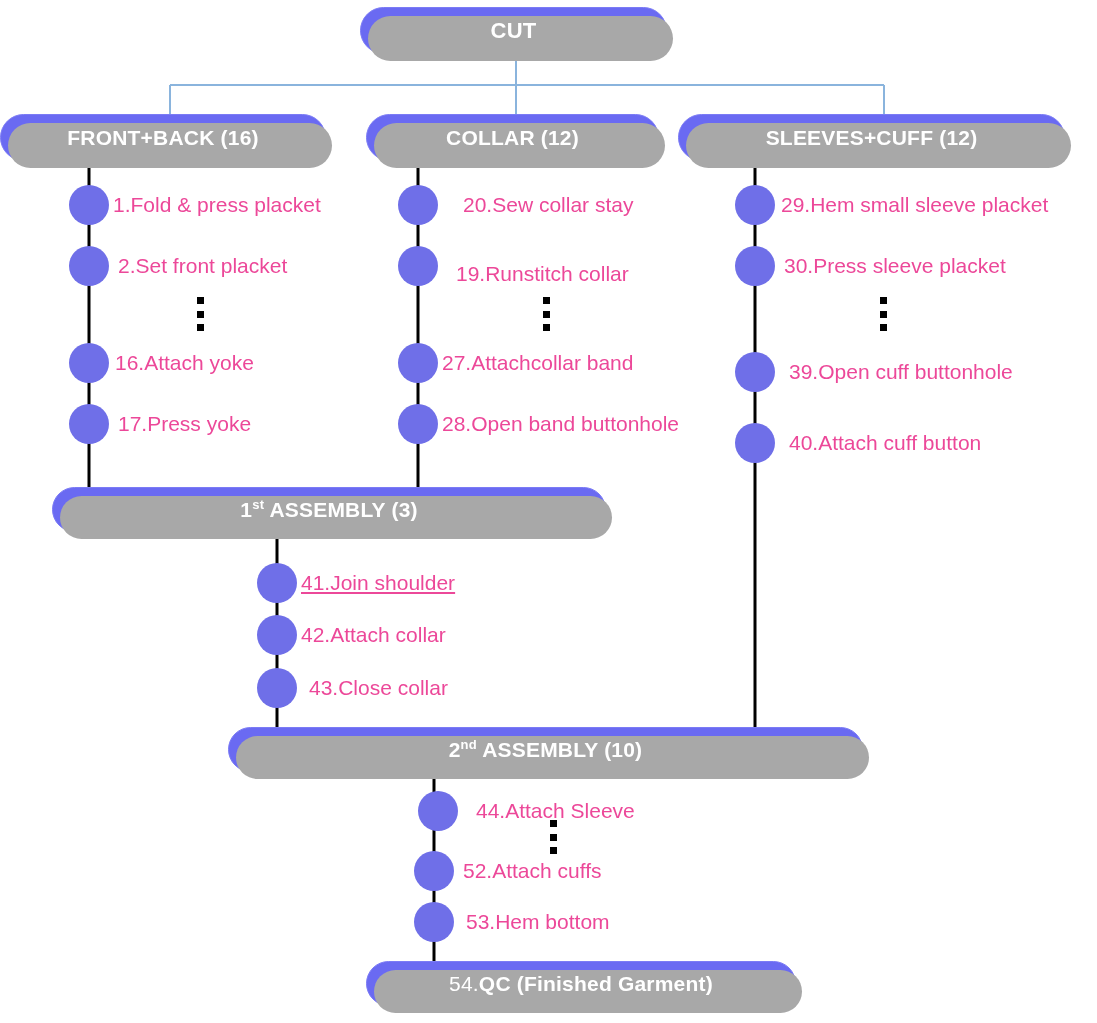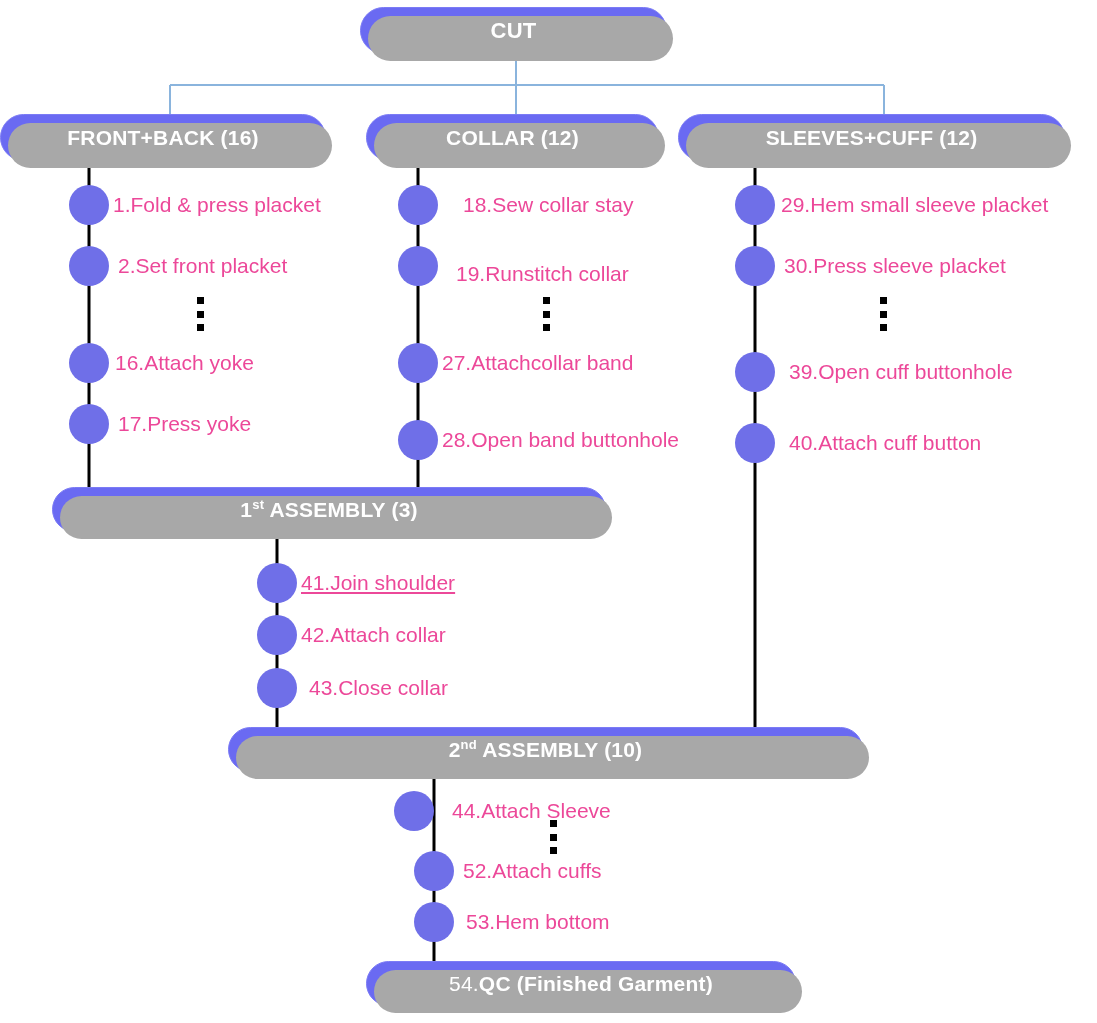--- a/index.html
+++ b/index.html
@@ -165,36 +165,36 @@
     <span class="dot"></span>
     <span class="step-label" style="margin-left:6px;">16.Attach yoke</span>
   </div>
   <div class="step" style="left:69px; top:404px;">
     <span class="dot"></span>
     <span class="step-label" style="margin-left:9px;">17.Press yoke</span>
   </div>
 
   <div class="step" style="left:398px; top:185px;">
     <span class="dot"></span>
-    <span class="step-label" style="margin-left:25px;">18.Sew collar stay</span>
+    <span class="step-label" style="margin-left:25px;">20.Sew collar stay</span>
   </div>
   <div class="step" style="left:398px; top:246px;">
     <span class="dot"></span>
     <span class="step-label" style="margin-left:18px;margin-top:16px;">19.Runstitch collar</span>
   </div>
   <div class="vdots" style="left:542px; top:297px;">
     <i></i>
       <i></i>
       <i></i>
   </div>
   <div class="step" style="left:398px; top:343px;">
     <span class="dot"></span>
     <span class="step-label" style="margin-left:4px;">27.Attachcollar band</span>
   </div>
-  <div class="step" style="left:398px; top:404px;margin-top:16px;">
+  <div class="step" style="left:398px; top:404px;">
     <span class="dot"></span>
     <span class="step-label" style="margin-left:4px;">28.Open band buttonhole</span>
   </div>
 
   <div class="step" style="left:735px; top:185px;">
     <span class="dot"></span>
     <span class="step-label" style="margin-left:6px;">29.Hem small sleeve placket</span>
   </div>
   <div class="step" style="left:735px; top:246px;">
     <span class="dot"></span>
@@ -232,21 +232,21 @@
     <span class="dot"></span>
     <span class="step-label" style="margin-left:12px;">43.Close collar</span>
   </div>
 
   <div class="bar" style="left:228px; top:727px; width:635px; height:45px; font-size:21px;">
     <span class="lbl">
       <span>2</span><sup>nd</sup><span> ASSEMBLY (10)</span>
     </span>
   </div>
 
-  <div class="step" style="left:394px; top:791px;align-items:center;">
+  <div class="step" style="left:418px; top:791px;align-items:center;">
     <span class="dot"></span>
     <span class="step-label" style="margin-left:18px;">44.Attach Sleeve</span>
   </div>
   <div class="vdots" style="left:549px; top:820px;">
     <i></i>
       <i></i>
       <i></i>
   </div>
   <div class="step" style="left:414px; top:851px;">
     <span class="dot"></span>

